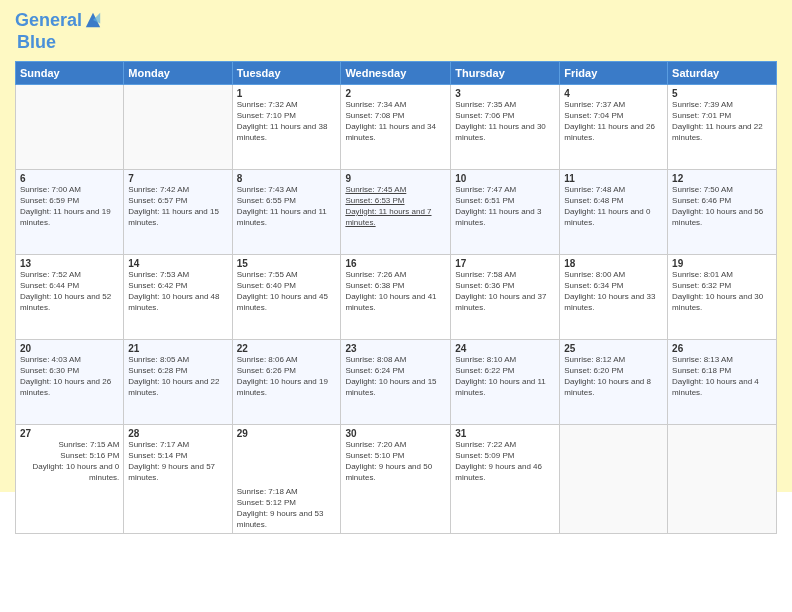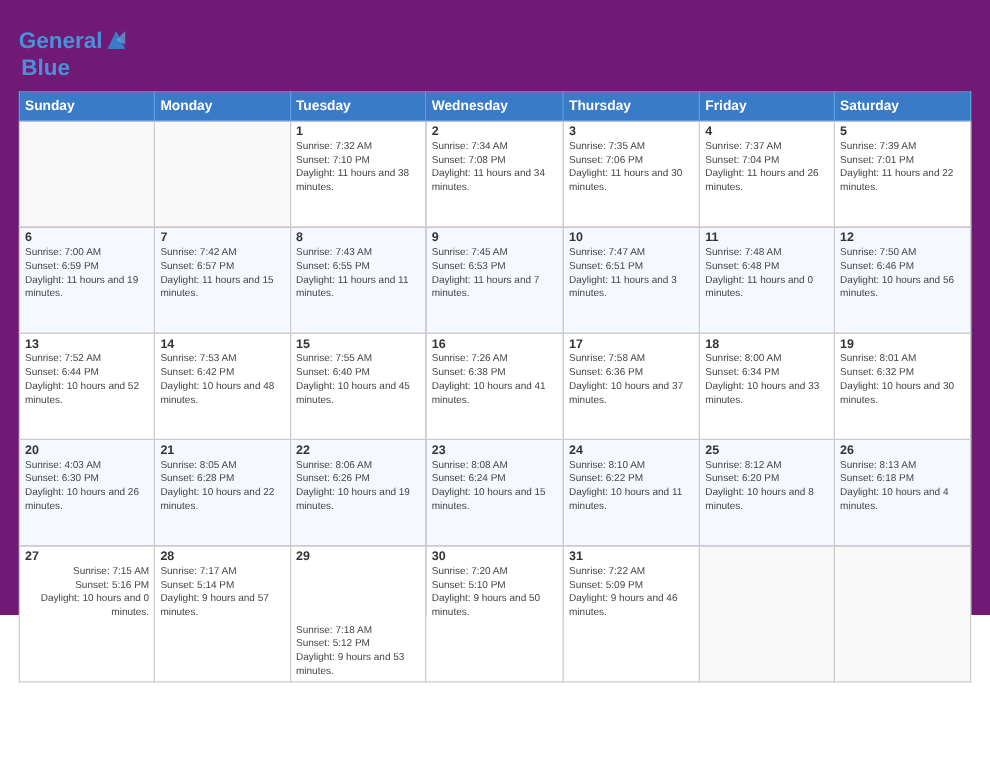--- a/index.html
+++ b/index.html
@@ -6,22 +6,22 @@
     body {
       width: 792px;
       height: 612px;
       font-family: Arial, sans-serif;
       background: #fff;
       overflow: hidden;
     }
     .page {
       width: 792px;
       height: 492px;
-      background: #701a75;
-      padding: 22px 15px;
+      background: #fef9c3;
+      padding: 10px 15px;
     }
     .header {
       display: flex;
       justify-content: space-between;
       align-items: flex-start;
       margin-bottom: 8px;
     }
     .logo {
       display: flex;
       align-items: center;
@@ -187,21 +187,21 @@
 Daylight: 11 hours and 15 minutes.</div>
           </td>
           <td>
             <span class="day-number">8</span>
             <div class="day-info" style="white-space: pre-line;">Sunrise: 7:43 AM
 Sunset: 6:55 PM
 Daylight: 11 hours and 11 minutes.</div>
           </td>
           <td>
             <span class="day-number">9</span>
-            <div class="day-info" style="white-space: pre-line;">Sunrise: 7:45 AM
+            <div class="day-info" style="white-space: pre-line; text-decoration: underline;">Sunrise: 7:45 AM
 Sunset: 6:53 PM
 Daylight: 11 hours and 7 minutes.</div>
           </td>
           <td>
             <span class="day-number">10</span>
             <div class="day-info" style="white-space: pre-line;">Sunrise: 7:47 AM
 Sunset: 6:51 PM
 Daylight: 11 hours and 3 minutes.</div>
           </td>
           <td>

